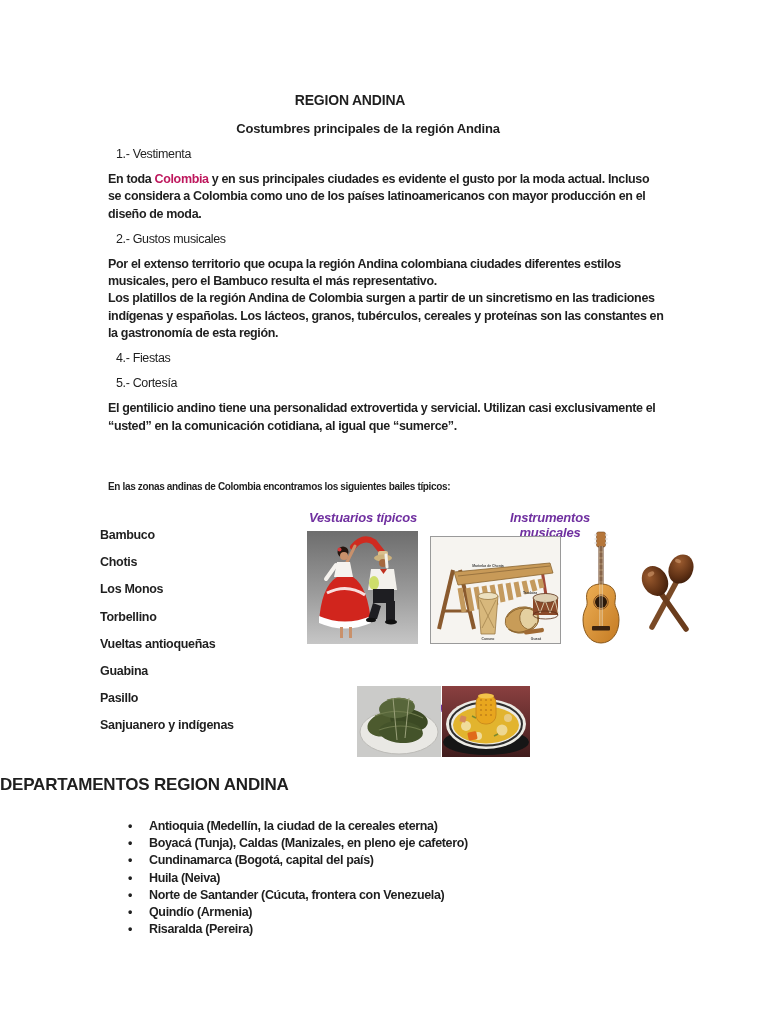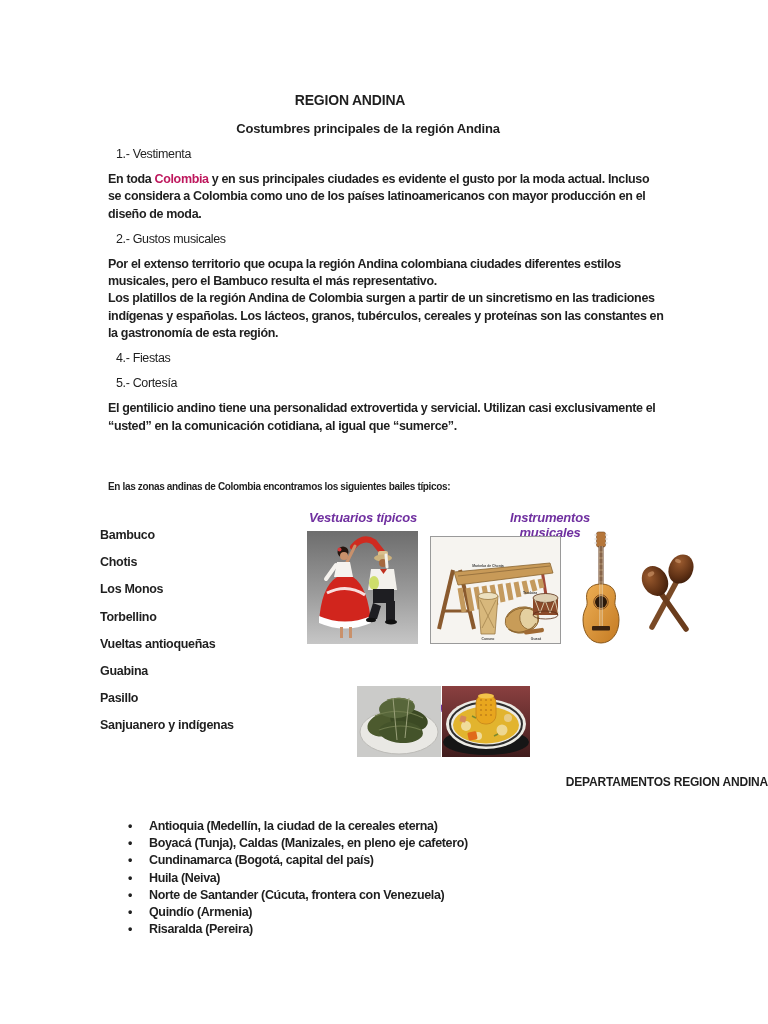--- a/index.html
+++ b/index.html
@@ -36,22 +36,22 @@
   .dance-item{font-size:12.5px;line-height:14px;margin-bottom:13.2px;letter-spacing:-0.3px;}
   .fig-caption{
     font-size:13px;font-style:italic;font-weight:700;
     color:#7030a0;text-align:center;letter-spacing:-0.2px;
   }
   .cap-costumes{top:510px;left:298px;width:130px;}
   .cap-instruments{top:510px;left:480px;width:140px;}
   .cap-dishes{top:665px;left:370px;width:130px;margin-top:35px;}
   .photo{display:block;}
   .dept-title{
-    top:775px;left:0;width:768px;text-align:right;
-    font-size:12px;letter-spacing:-0.2px;
+    top:775px;left:0;width:768px;text-align:left;
+    font-size:17px;letter-spacing:-0.2px;
   }
   .dept-list{top:818px;left:128px;width:520px;list-style:none;margin:0;padding:0;}
   .dept-list li{
     position:relative;padding-left:21px;
     font-size:12.5px;line-height:17.2px;letter-spacing:-0.35px;
   }
   .dept-list li .bullet{
     position:absolute;left:0;top:0;font-size:12.5px;
   }
 </style>

